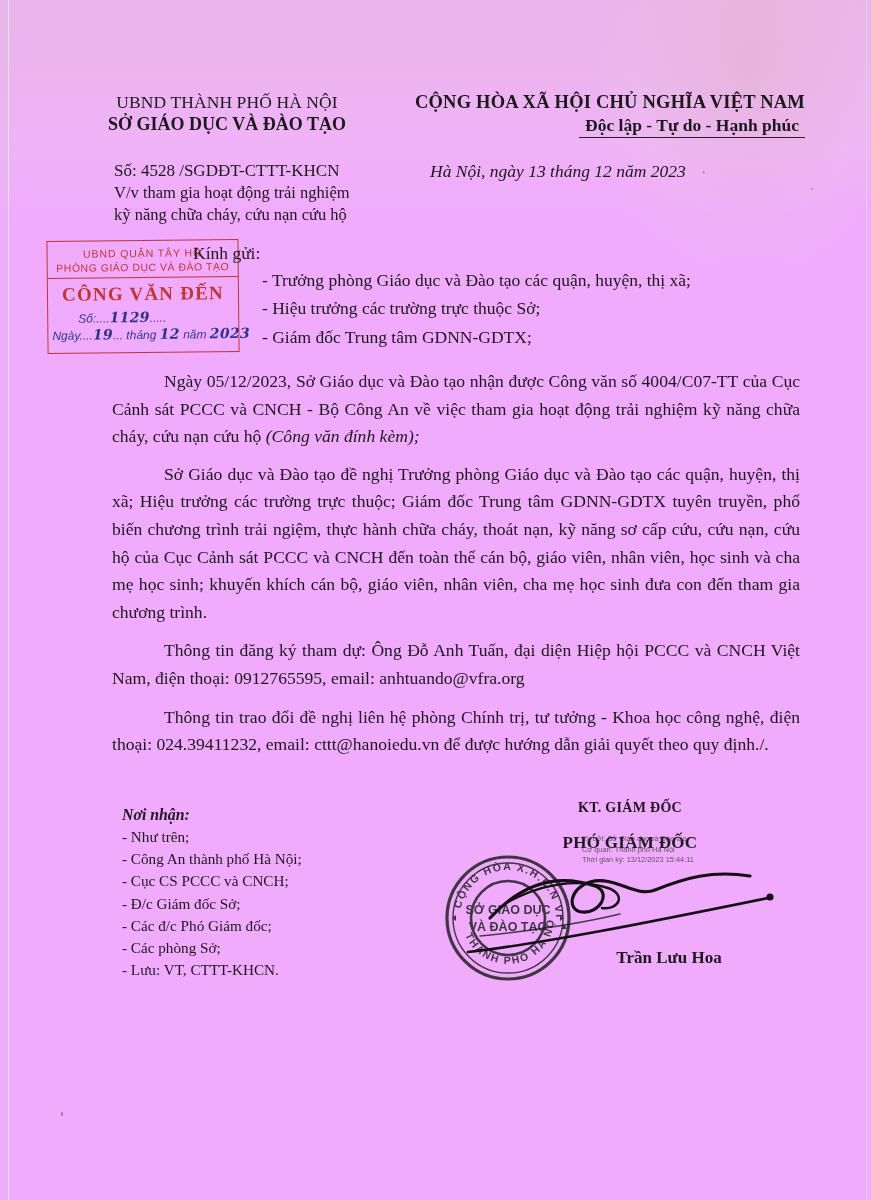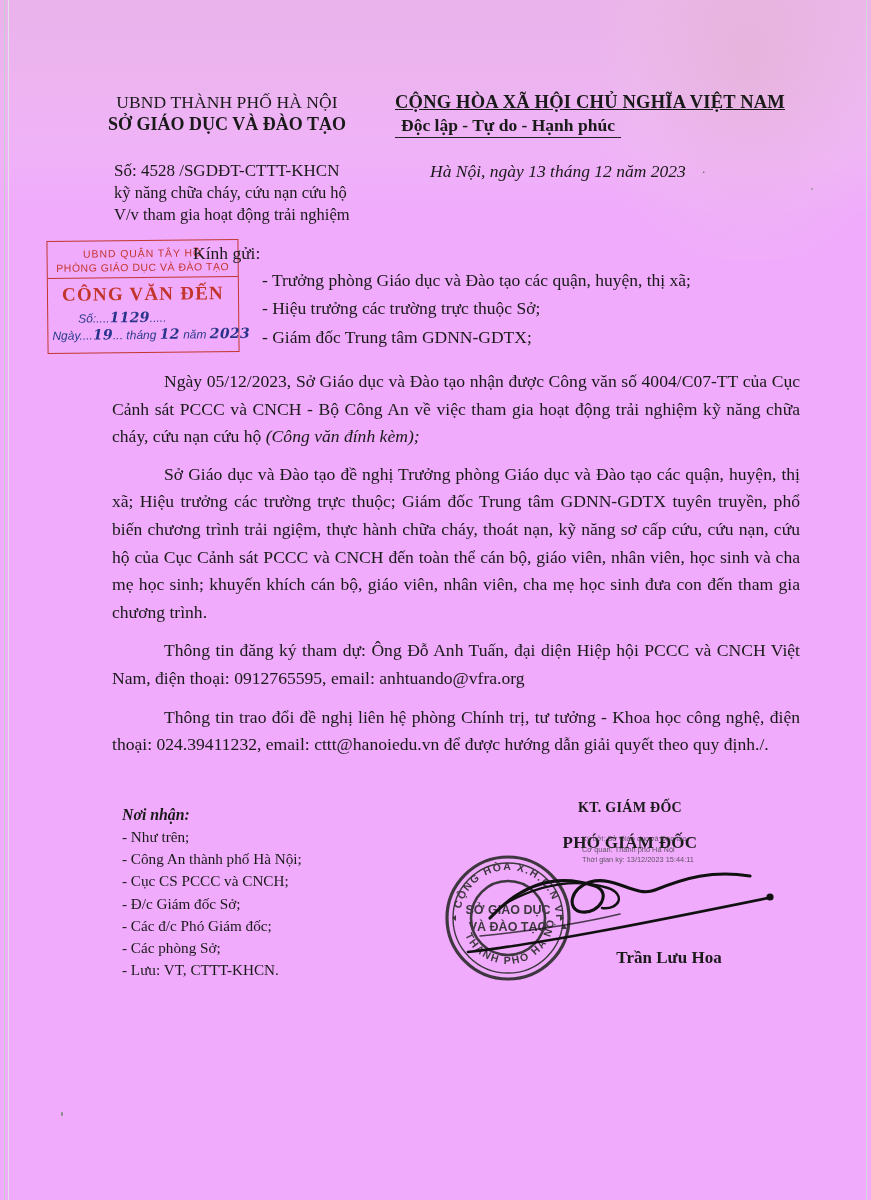--- a/index.html
+++ b/index.html
@@ -71,22 +71,21 @@
   .hdr-left {
     position: absolute;
     left: 62px; top: 0;
     width: 330px;
     text-align: center;
   }
   .hdr-right {
     position: absolute;
     left: 395px; top: 0;
     width: 410px;
-    text-align: left;
-    text-decoration: underline;
+    text-align: right;
   }
   .org-line1 {
     font-size: 17.5px;
     letter-spacing: .1px;
     white-space: nowrap;
   }
   .org-line2 {
     font-size: 18px;
     font-weight: bold;
     margin-top: 1px;
@@ -337,22 +336,22 @@
       <div class="org-line2">SỞ GIÁO DỤC VÀ ĐÀO TẠO</div>
     </div>
     <div class="hdr-right">
       <div class="nat-line1">CỘNG HÒA XÃ HỘI CHỦ NGHĨA VIỆT NAM</div>
       <div class="nat-line2">Độc lập - Tự do - Hạnh phúc</div>
     </div>
   </div>
 
   <div class="docnum">
     <div class="n">Số: 4528 /SGDĐT-CTTT-KHCN</div>
+    <div class="s">V/v tham gia hoạt động trải nghiệm</div>
     <div class="s">kỹ năng chữa cháy, cứu nạn cứu hộ</div>
-    <div class="s">V/v tham gia hoạt động trải nghiệm</div>
   </div>
 
   <div class="placedate">
     <span>Hà Nội, ngày 13  tháng 12 năm 2023</span><span class="dot">·</span>
   </div>
 
   <div class="stamp">
     <div class="s1">UBND QUẬN TÂY HỒ</div>
     <div class="s2">PHÒNG GIÁO DỤC VÀ ĐÀO TẠO</div>
     <div class="s3">CÔNG VĂN ĐẾN</div>

